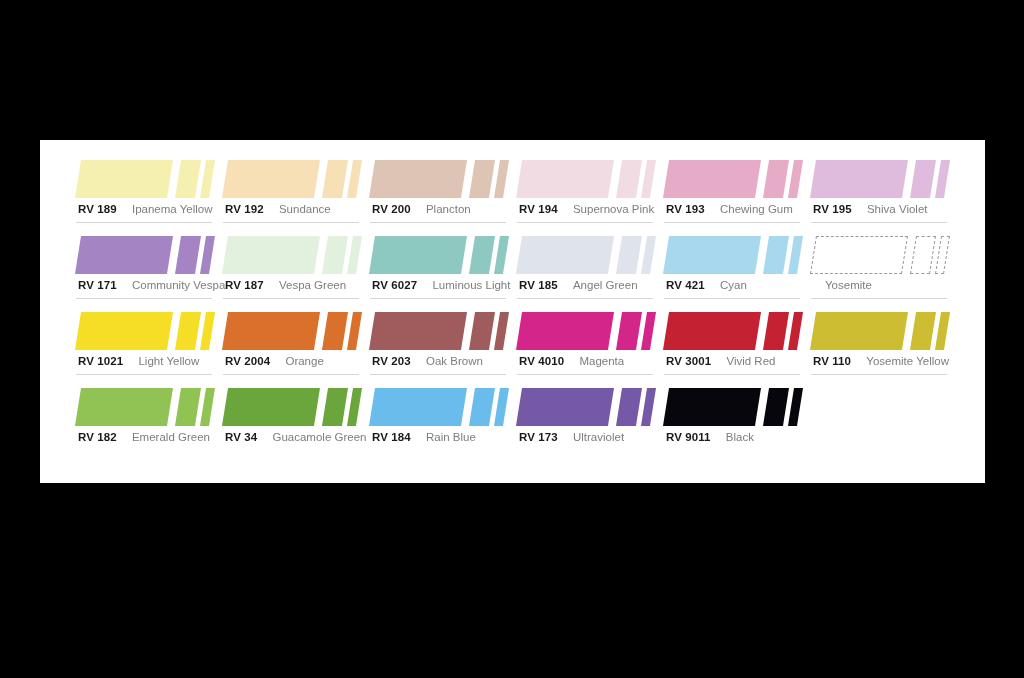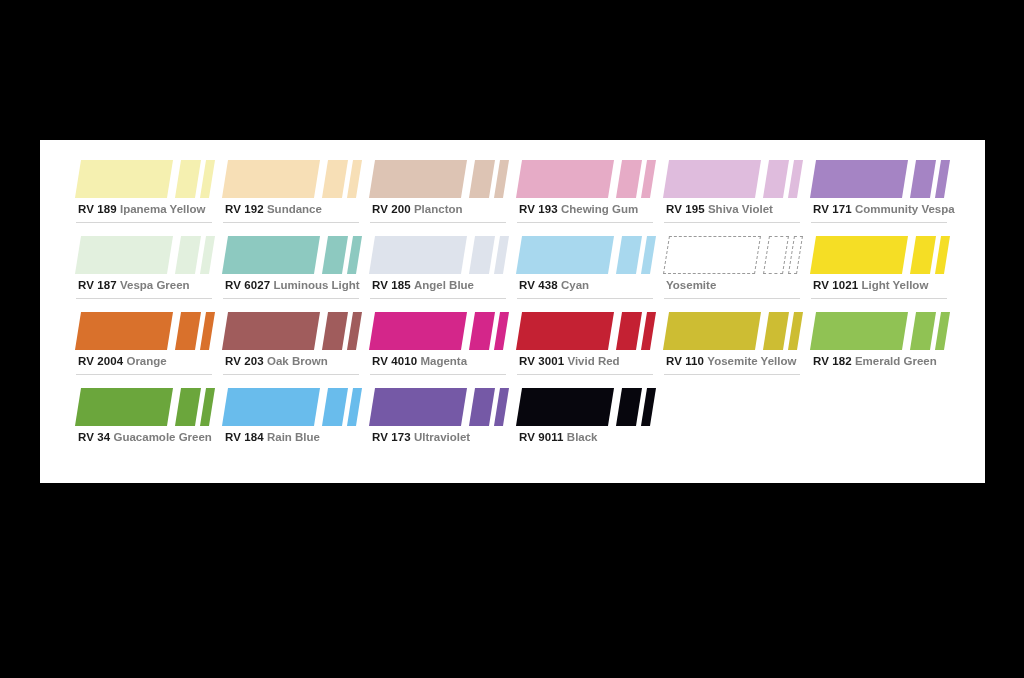--- a/index.html
+++ b/index.html
@@ -79,22 +79,23 @@
     color: #7d7d7d;
   }
 
   .label .code {
     font-weight: bold;
     color: #1a1a1a;
     letter-spacing: 0.1px;
   }
 
   .label .name {
-    font-weight: bold;
+    font-weight: normal;
     color: #7d7d7d;
+    margin-left: 12px;
   }
 
   .rule {
     position: absolute;
     left: 2px;
     top: 68px;
     width: 136px;
     height: 1px;
     background: #d6d6d6;
   }
@@ -129,20 +130,29 @@
           <div class="marks">
             <div class="mark big" style="background: rgb(221, 196, 180);"></div>
             <div class="mark mid" style="background: rgb(221, 196, 180);"></div>
             <div class="mark small" style="background: rgb(221, 196, 180);"></div>
           </div>
           <div class="label"><span class="code">RV 200</span> <span class="name">Plancton</span></div>
           <div class="rule"></div>
         </div>
         <div class="swatch-cell">
           <div class="marks">
+            <div class="mark big" style="background: rgb(242, 220, 227);"></div>
+            <div class="mark mid" style="background: rgb(242, 220, 227);"></div>
+            <div class="mark small" style="background: rgb(242, 220, 227);"></div>
+          </div>
+          <div class="label"><span class="code">RV 194</span> <span class="name">Supernova Pink</span></div>
+          <div class="rule"></div>
+        </div>
+        <div class="swatch-cell">
+          <div class="marks">
             <div class="mark big" style="background: rgb(230, 171, 198);"></div>
             <div class="mark mid" style="background: rgb(230, 171, 198);"></div>
             <div class="mark small" style="background: rgb(230, 171, 198);"></div>
           </div>
           <div class="label"><span class="code">RV 193</span> <span class="name">Chewing Gum</span></div>
           <div class="rule"></div>
         </div>
         <div class="swatch-cell">
           <div class="marks">
             <div class="mark big" style="background: rgb(223, 188, 221);"></div>
@@ -178,30 +188,30 @@
           </div>
           <div class="label"><span class="code">RV 6027</span> <span class="name">Luminous Light</span></div>
           <div class="rule"></div>
         </div>
         <div class="swatch-cell">
           <div class="marks">
             <div class="mark big" style="background: rgb(222, 227, 236);"></div>
             <div class="mark mid" style="background: rgb(222, 227, 236);"></div>
             <div class="mark small" style="background: rgb(222, 227, 236);"></div>
           </div>
-          <div class="label"><span class="code">RV 185</span> <span class="name">Angel Blue</span></div>
+          <div class="label"><span class="code">RV 185</span> <span class="name">Angel Green</span></div>
           <div class="rule"></div>
         </div>
         <div class="swatch-cell">
           <div class="marks">
             <div class="mark big" style="background: rgb(168, 216, 238);"></div>
             <div class="mark mid" style="background: rgb(168, 216, 238);"></div>
             <div class="mark small" style="background: rgb(168, 216, 238);"></div>
           </div>
-          <div class="label"><span class="code">RV 438</span> <span class="name">Cyan</span></div>
+          <div class="label"><span class="code">RV 421</span> <span class="name">Cyan</span></div>
           <div class="rule"></div>
         </div>
         <div class="swatch-cell blender">
           <div class="marks">
             <div class="mark big"></div>
             <div class="mark mid"></div>
             <div class="mark small"></div>
           </div>
           <div class="label"><span class="name">Yosemite</span></div>
           <div class="rule"></div>

